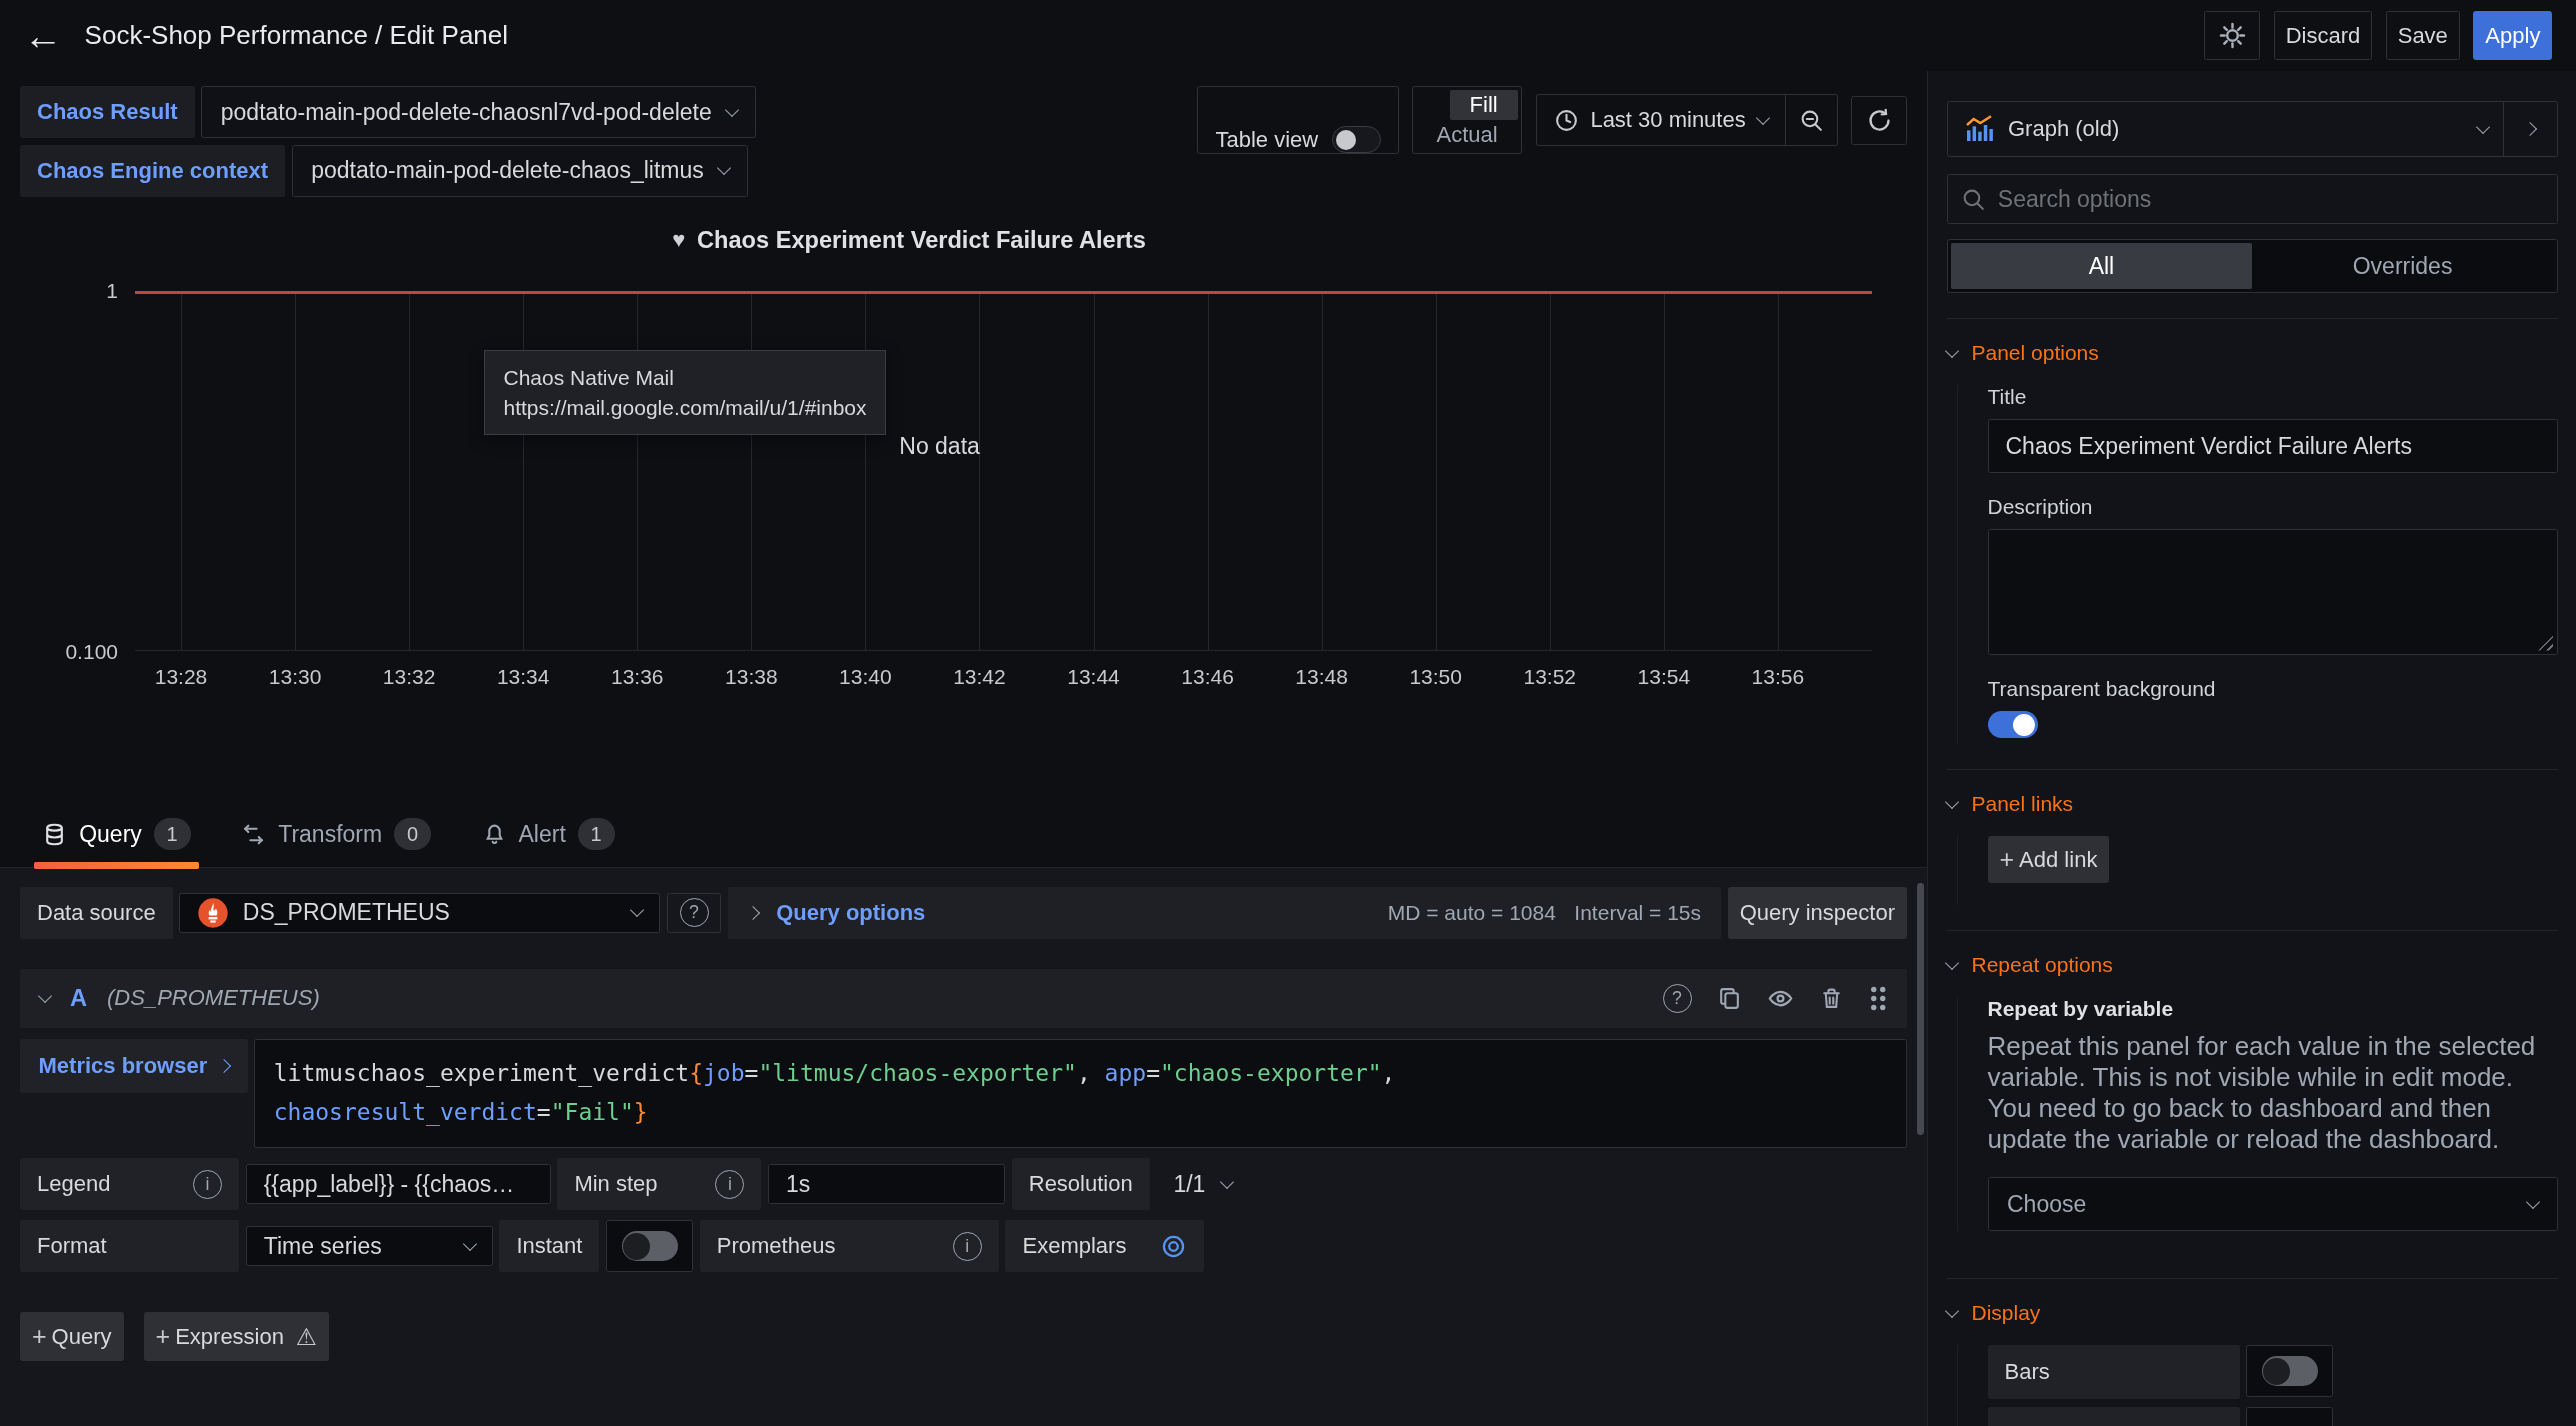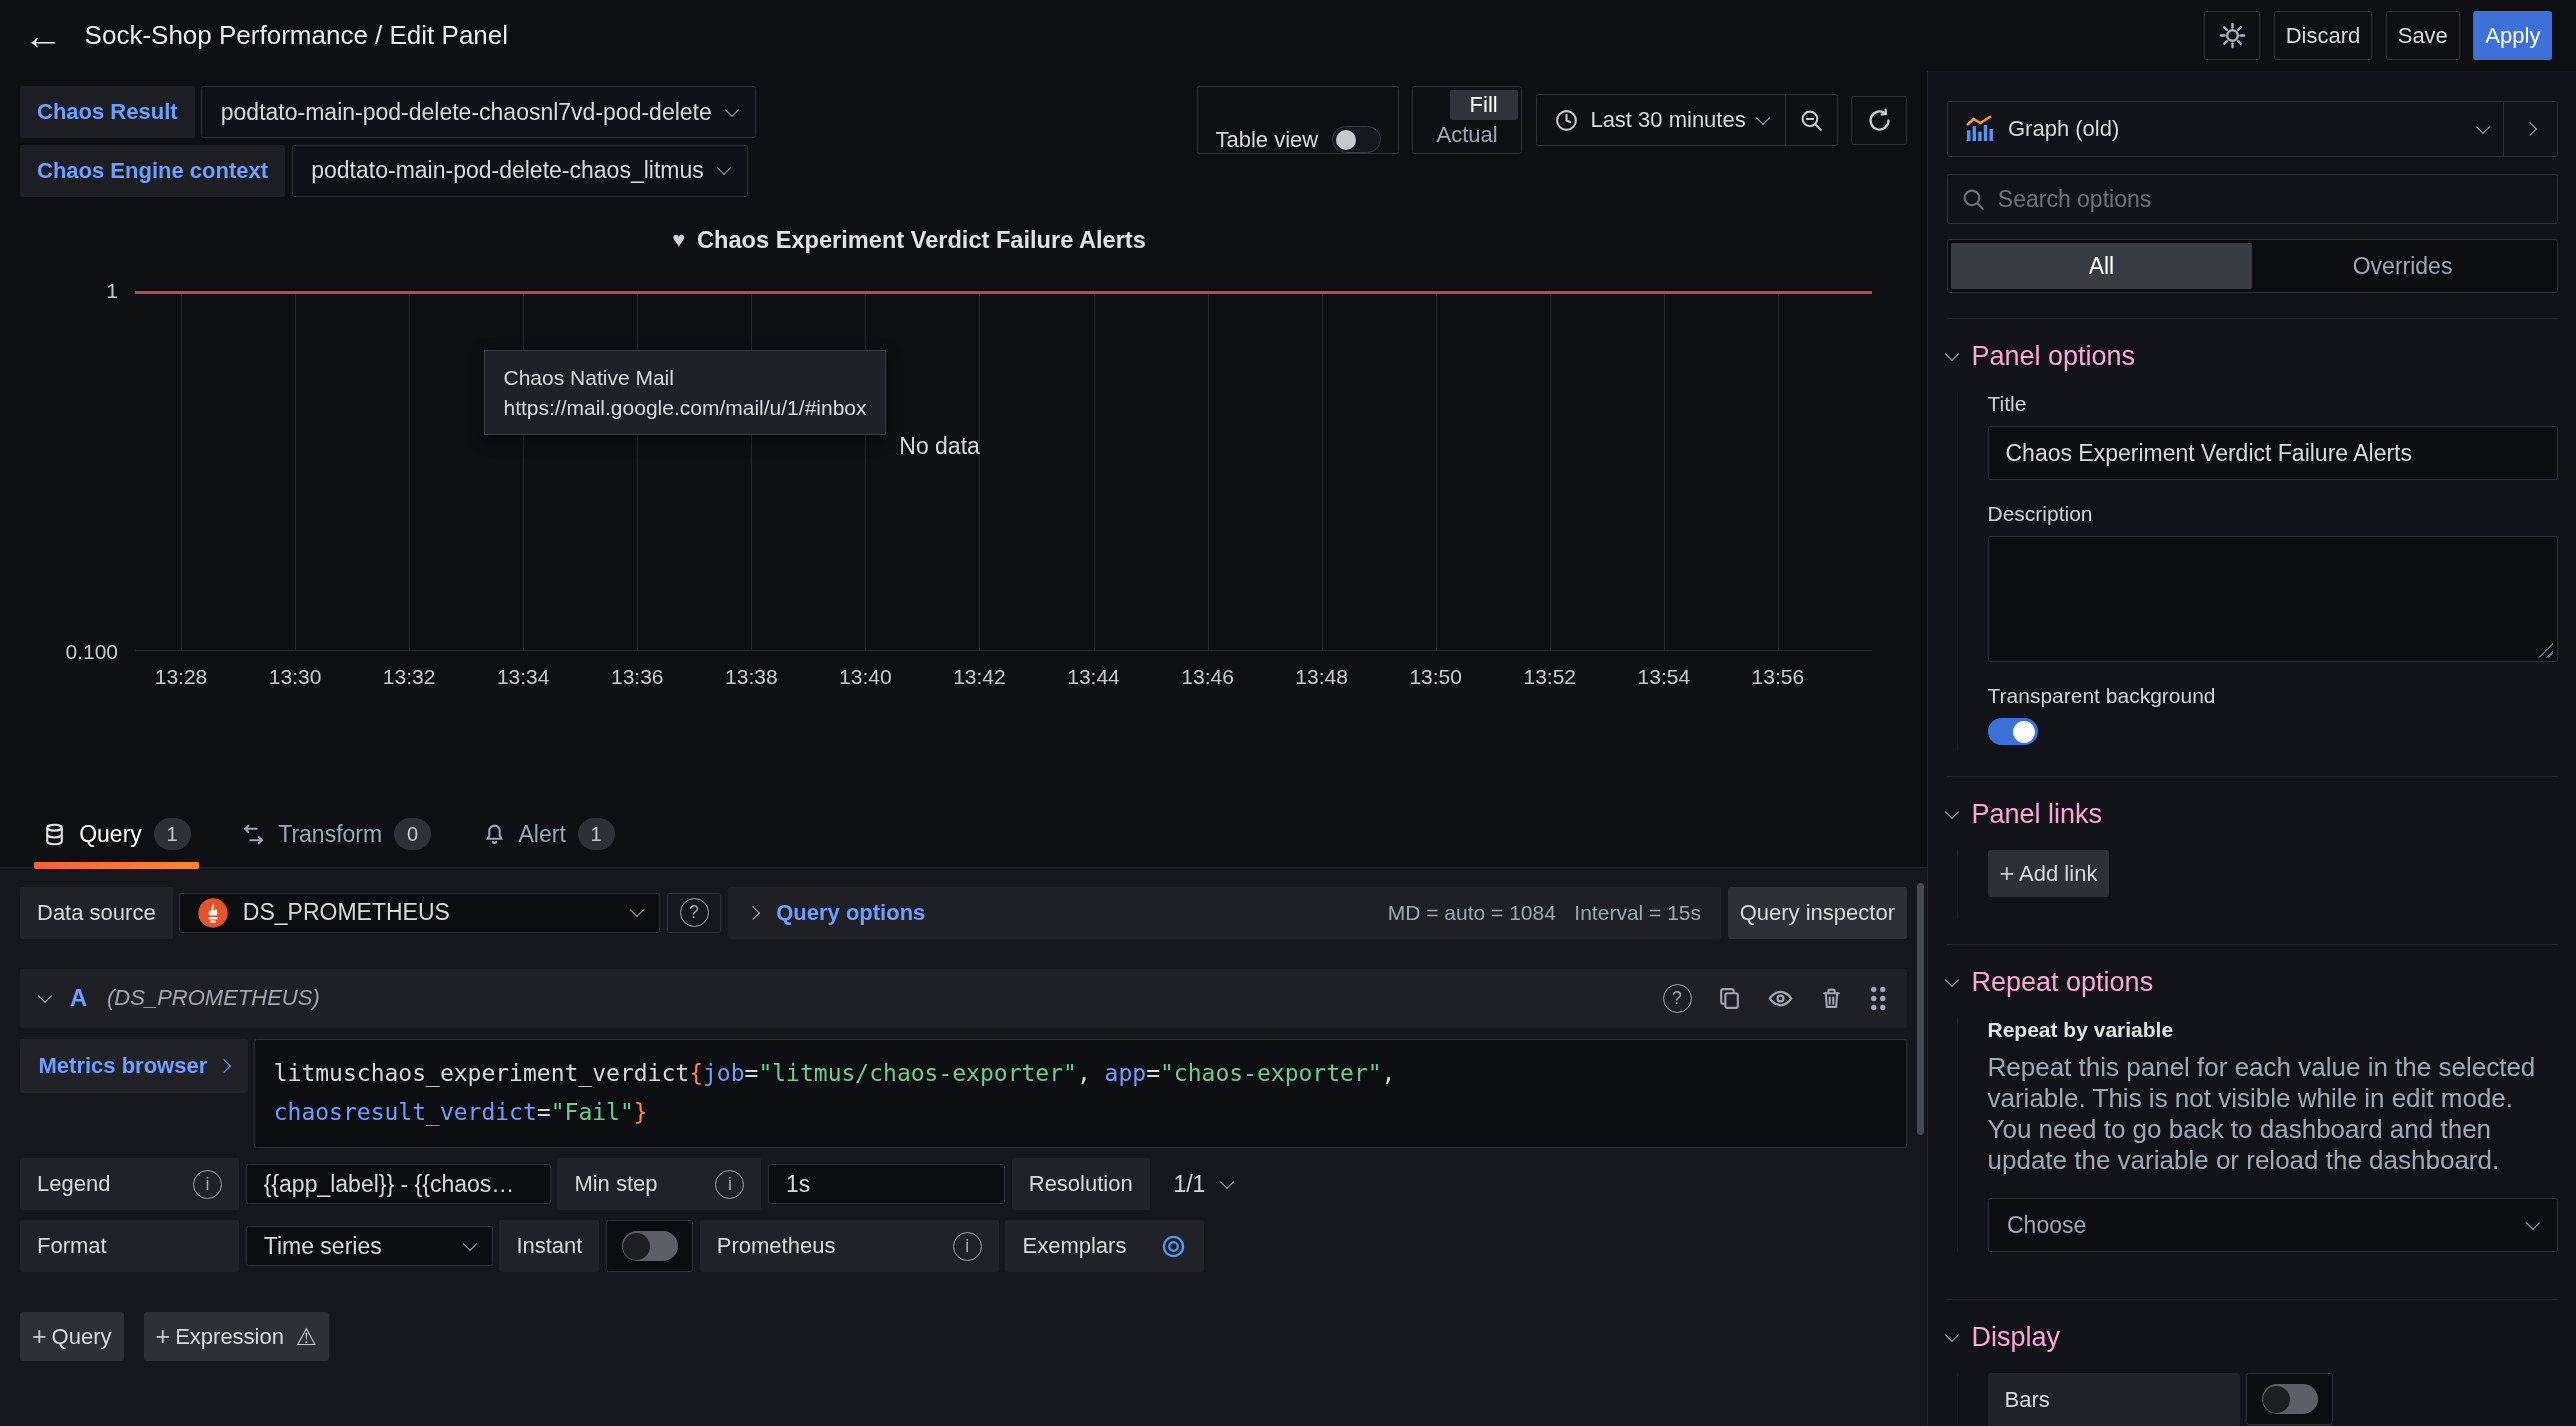--- a/index.html
+++ b/index.html
@@ -127,21 +127,21 @@
     display:flex;align-items:center;gap:11.8px;padding:0 13.5px;}
   .search-box input{flex:1;background:transparent;border:none;outline:none;color:var(--text);
     font-size:23px;font-family:inherit;}
   .search-box input::placeholder{color:var(--faint);}
   .seg2{margin-top:15px;height:54px;background:var(--input);border:0.8px solid var(--border);
     border-radius:2.5px;display:flex;padding:3.4px;}
   .seg2 .s{flex:1;display:flex;align-items:center;justify-content:center;font-size:23px;color:var(--dim);border-radius:1.7px;}
   .seg2 .s.on{background:#383b41;color:#fff;font-weight:500;}
   .side-sec{border-top:0.8px solid var(--border-dim);margin-top:25px;padding-top:22px;}
   .side-sec.first{margin-top:25px;}
-  .sec-head{display:flex;align-items:center;gap:15px;font-size:27px;font-weight:500;color:#f9a8d4;}
+  .sec-head{display:flex;align-items:center;gap:15px;font-size:21px;font-weight:500;color:#f97316;}
   .sec-body{margin:20px 0 5px 10px;padding-left:30px;border-left:0.8px solid #1d1f24;}
   .f-label{font-size:21px;color:#cfd2d6;font-weight:500;margin:22px 0 10px 0;}
   .f-label.first{margin-top:3.4px;}
   .t-input{width:100%;height:54px;background:#0c0d11;border:0.8px solid var(--border);border-radius:2.5px;
     padding:0 17px;color:var(--text);font-size:23px;font-family:inherit;outline:none;}
   .t-area{width:100%;height:126px;background:#0c0d11;border:0.8px solid var(--border);border-radius:2.5px;position:relative;}
   .t-area::after{content:"";position:absolute;right:3.4px;bottom:3.4px;width:15px;height:15px;
     background:repeating-linear-gradient(135deg,transparent 0 4.2px,#6e7277 4.2px 5.9px);
     clip-path:polygon(100% 0,100% 100%,0 100%);}
   .choose{width:100%;height:54px;background:#0c0d11;border:0.8px solid var(--border);border-radius:2.5px;

